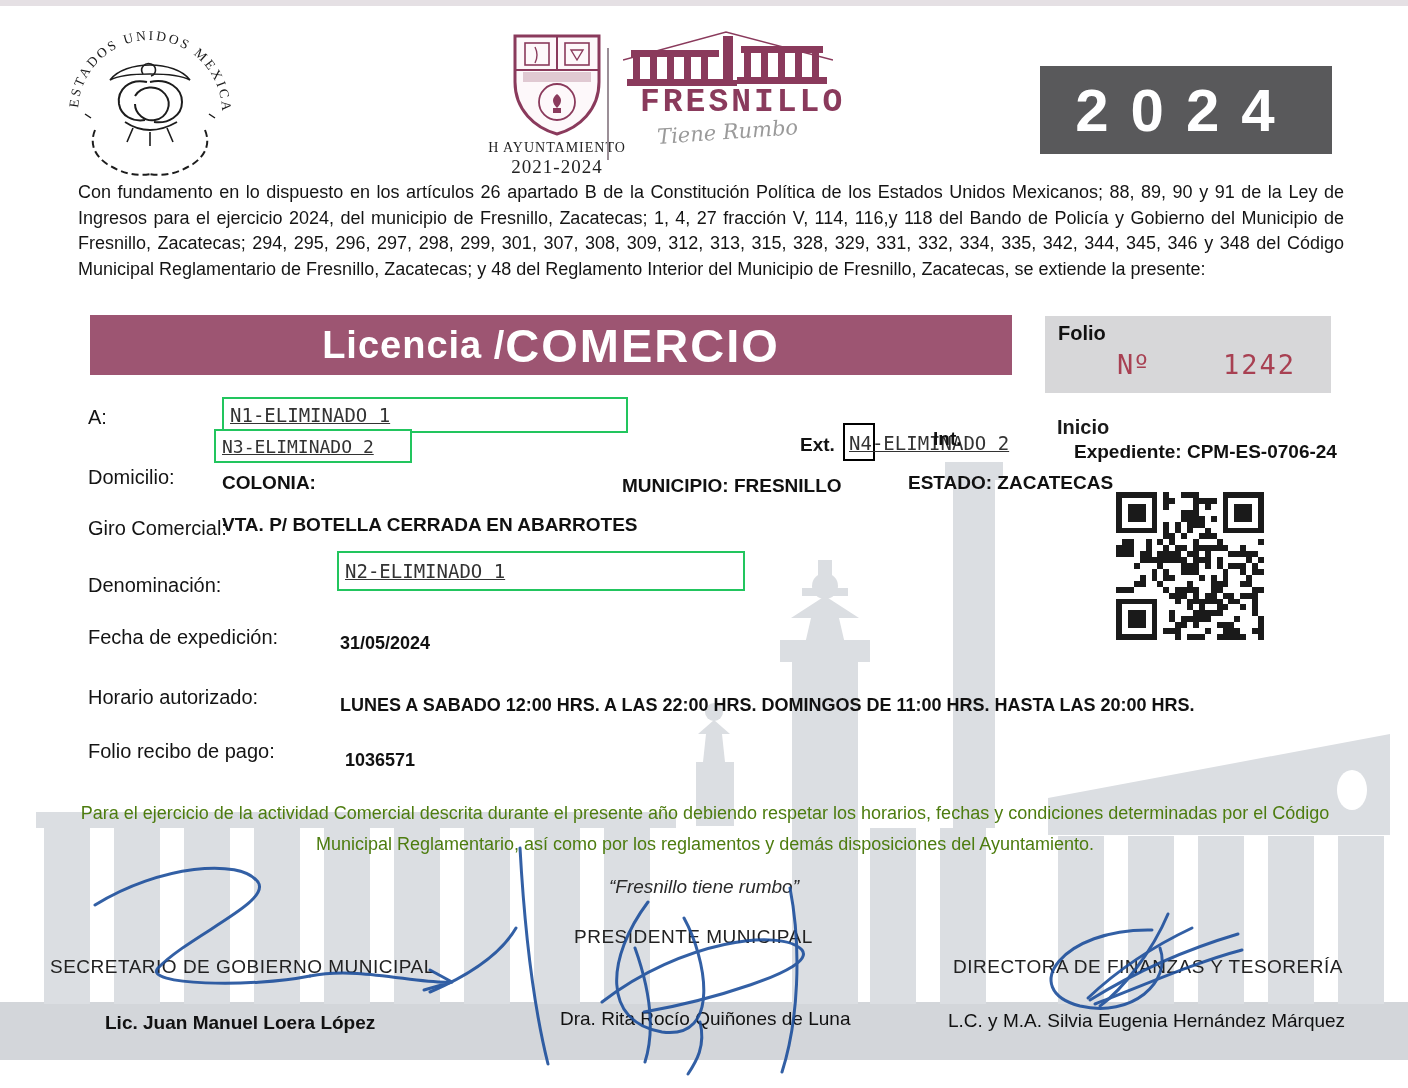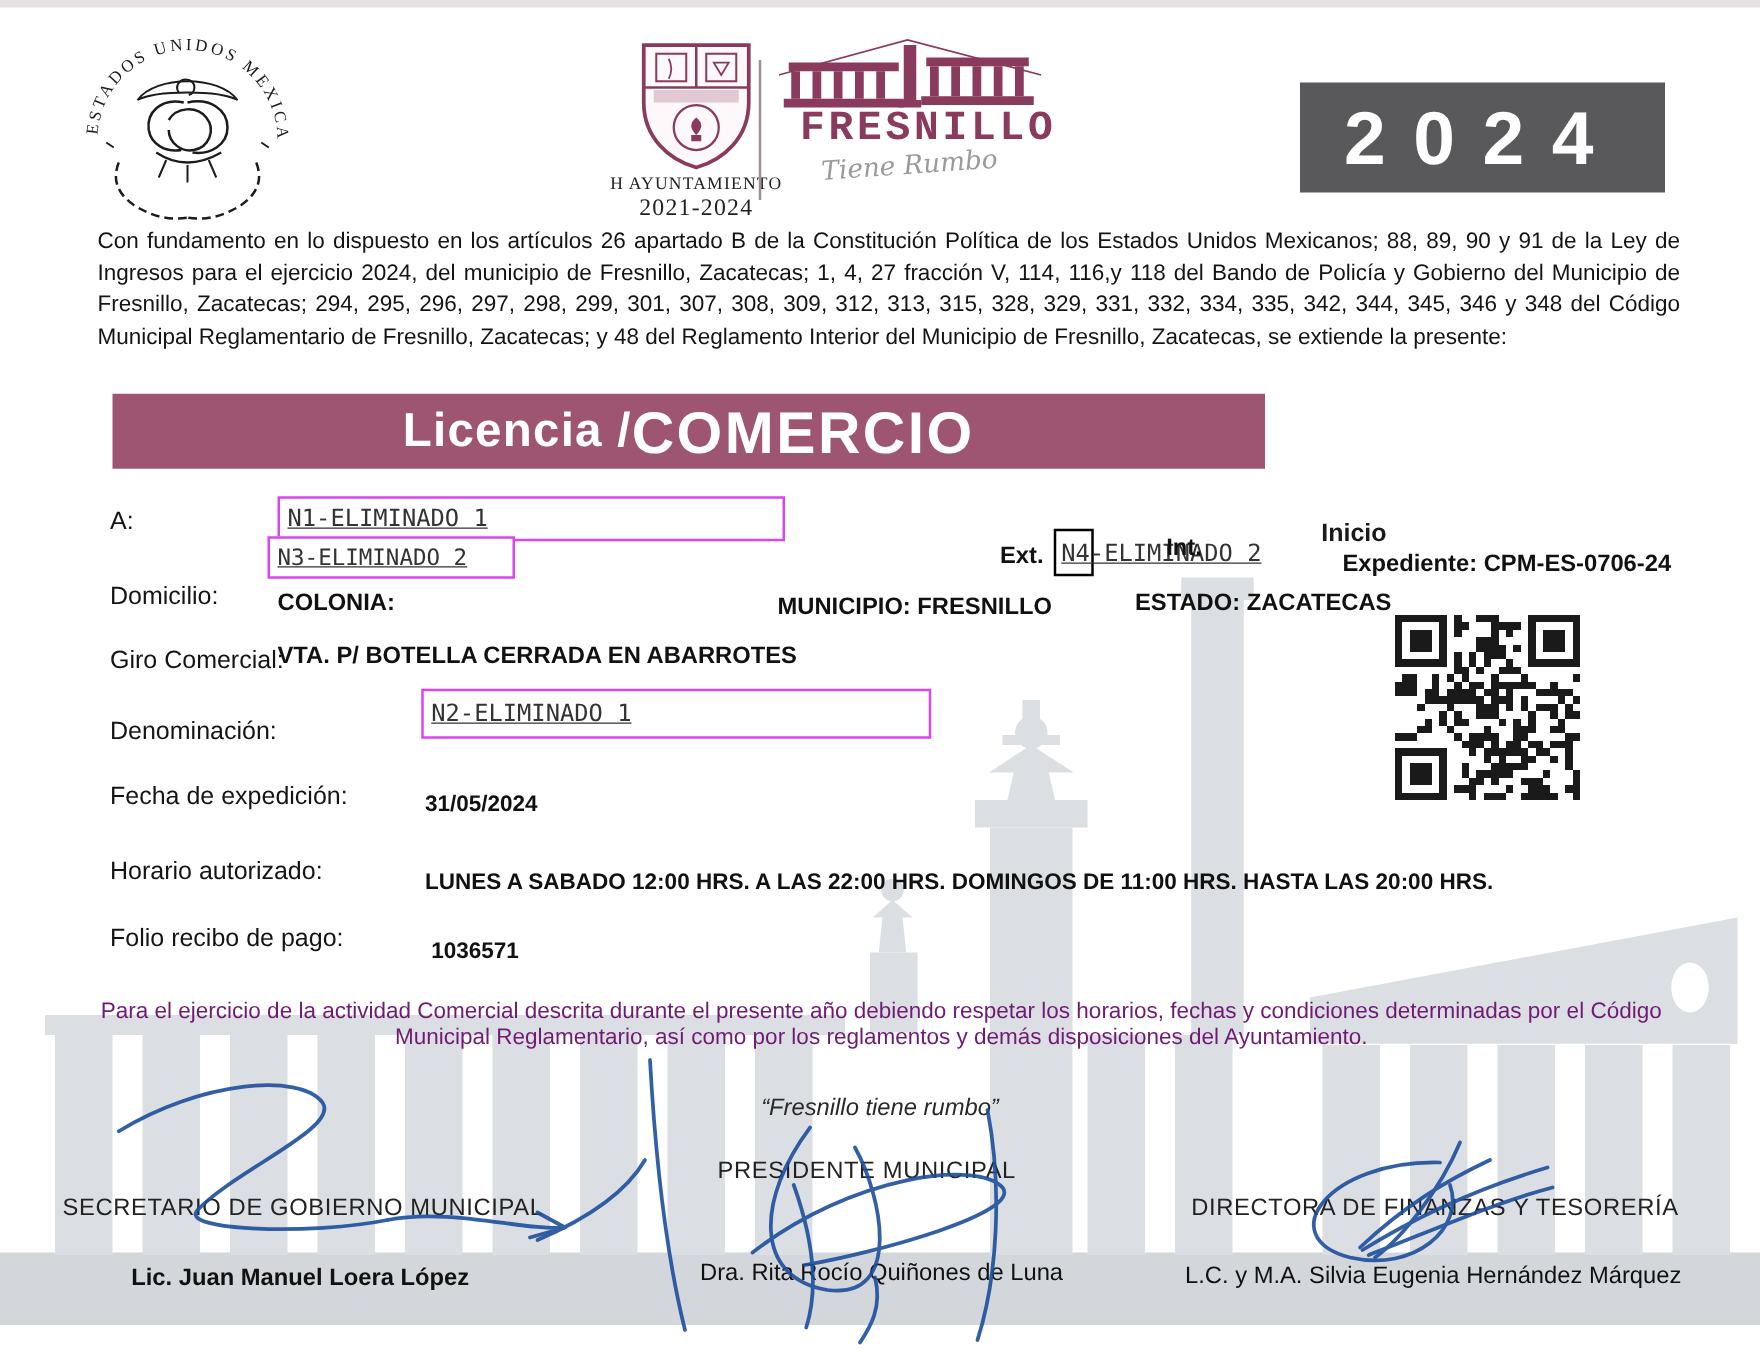--- a/index.html
+++ b/index.html
@@ -32,23 +32,23 @@
   .banner .b2{font-size:47px;font-weight:800;letter-spacing:2px;}
   .folio-box{left:1045px;top:316px;width:286px;height:77px;background:#d7d7d9;}
   .folio-label{position:absolute;left:13px;top:6px;font-size:20px;font-weight:bold;color:#111;}
   .folio-no{position:absolute;left:72px;top:33px;font-family:"DejaVu Sans Mono",monospace;
             font-size:27px;color:#a84052;}
   .folio-num{position:absolute;left:178px;top:33px;font-family:"DejaVu Sans Mono",monospace;
              font-size:27px;color:#a84052;letter-spacing:2px;}
   .lbl{font-size:20px;color:#141414;}
   .bold-val{font-size:19px;font-weight:bold;color:#111;}
   .mono{font-family:"DejaVu Sans Mono",monospace;font-size:19px;color:#333;text-decoration:underline;}
-  .redact-box{border:2px solid #d946ef;background:#fff;box-sizing:border-box;display:flex;align-items:center;padding-left:6px;}
+  .redact-box{border:2px solid #22c55e;background:#fff;box-sizing:border-box;display:flex;align-items:center;padding-left:6px;}
   .quote{left:0;top:876px;width:1408px;text-align:center;font-style:italic;font-size:19px;color:#2a2a2a;}
-  .footer-par{left:64px;top:798px;width:1282px;font-size:18px;line-height:21px;text-align:center;color:#701a75;}
+  .footer-par{left:64px;top:798px;width:1282px;font-size:18px;line-height:31px;text-align:center;color:#4d7c0f;}
   .sig-title{font-size:19px;color:#222;letter-spacing:.5px;}
   .sig-name{font-size:19px;color:#111;}
   .sigink{pointer-events:none;z-index:5;}
   .z1{z-index:2;}
 </style>
 </head>
 <body>
 
 <div id="page">
 
@@ -163,20 +163,25 @@
     <div class="flogo-tag">Tiene Rumbo</div>
   </div>
 
   <div class="abs year-badge z1">2024</div>
 
   <div class="abs legal z1">Con fundamento en lo dispuesto en los artículos 26 apartado B de la Constitución Política de los Estados Unidos Mexicanos; 88, 89, 90 y 91 de la Ley de Ingresos para el ejercicio 2024, del municipio de Fresnillo, Zacatecas; 1, 4, 27 fracción V, 114, 116,y 118 del Bando de Policía y Gobierno del Municipio de Fresnillo, Zacatecas; 294, 295, 296, 297, 298, 299, 301, 307, 308, 309, 312, 313, 315, 328, 329, 331, 332, 334, 335, 342, 344, 345, 346 y 348 del Código Municipal Reglamentario de Fresnillo, Zacatecas; y 48 del Reglamento Interior del Municipio de Fresnillo, Zacatecas, se extiende la presente:</div>
 
   <div class="abs banner z1">
     <span class="b1">Licencia /</span>
     <span class="b2">COMERCIO</span>
+  </div>
+  <div class="abs folio-box z1">
+    <span class="folio-label">Folio</span>
+    <span class="folio-no">Nº</span>
+    <span class="folio-num">1242</span>
   </div>
 
   <div class="abs lbl z1" style="left:88px;top:406px;">A:</div>
   <div class="abs redact-box z1" style="left:222px;top:397px;width:406px;height:36px;">
     <span class="mono">N1-ELIMINADO 1</span>
   </div>
   <div class="abs redact-box z1" style="left:214px;top:429px;width:198px;height:34px;">
     <span class="mono" style="font-size:18px;">N3-ELIMINADO 2</span>
   </div>
 

